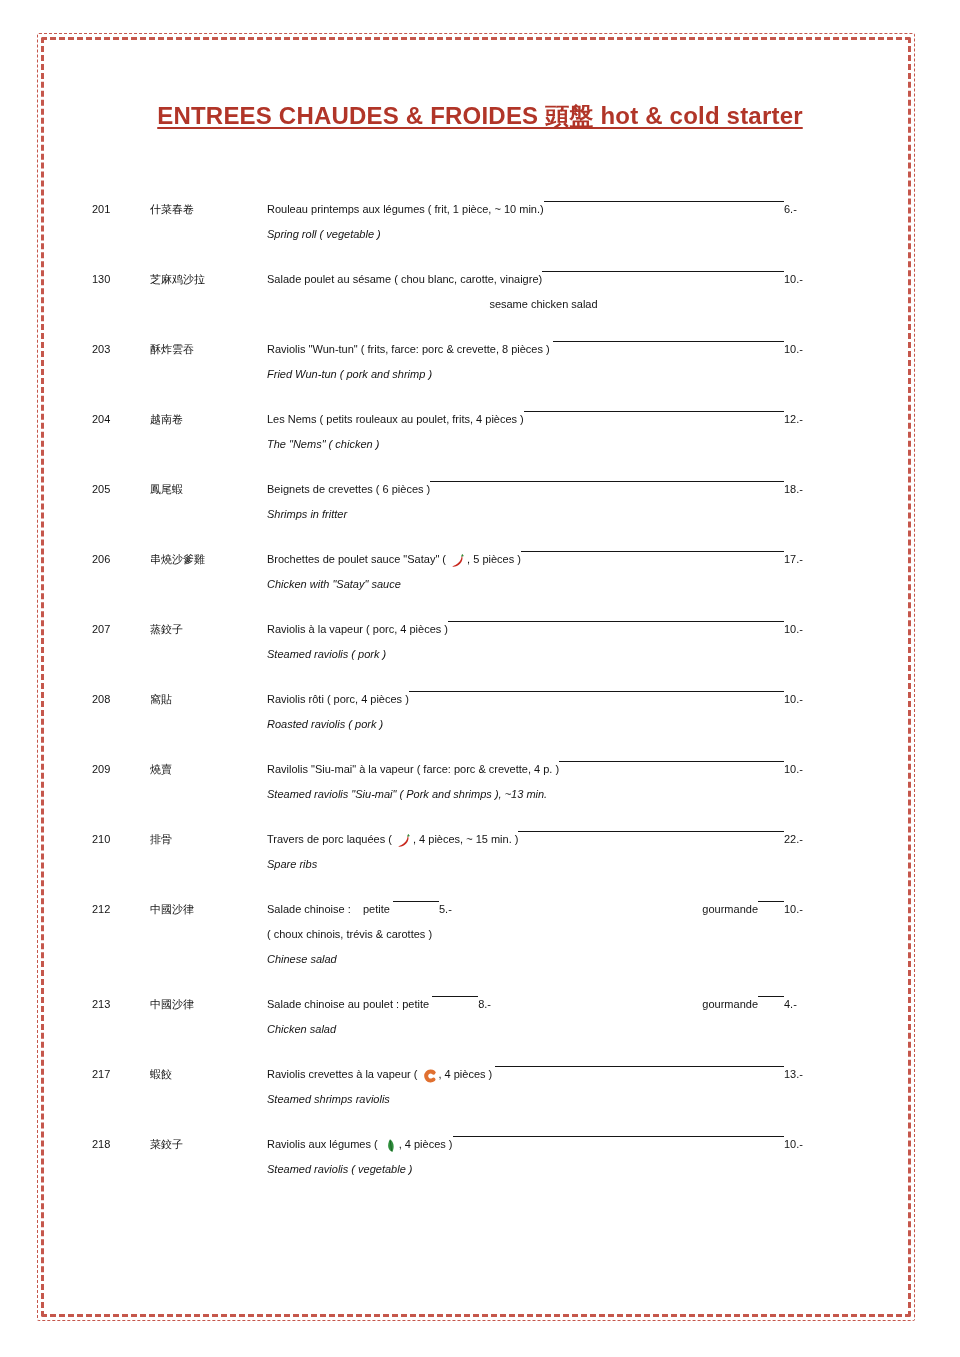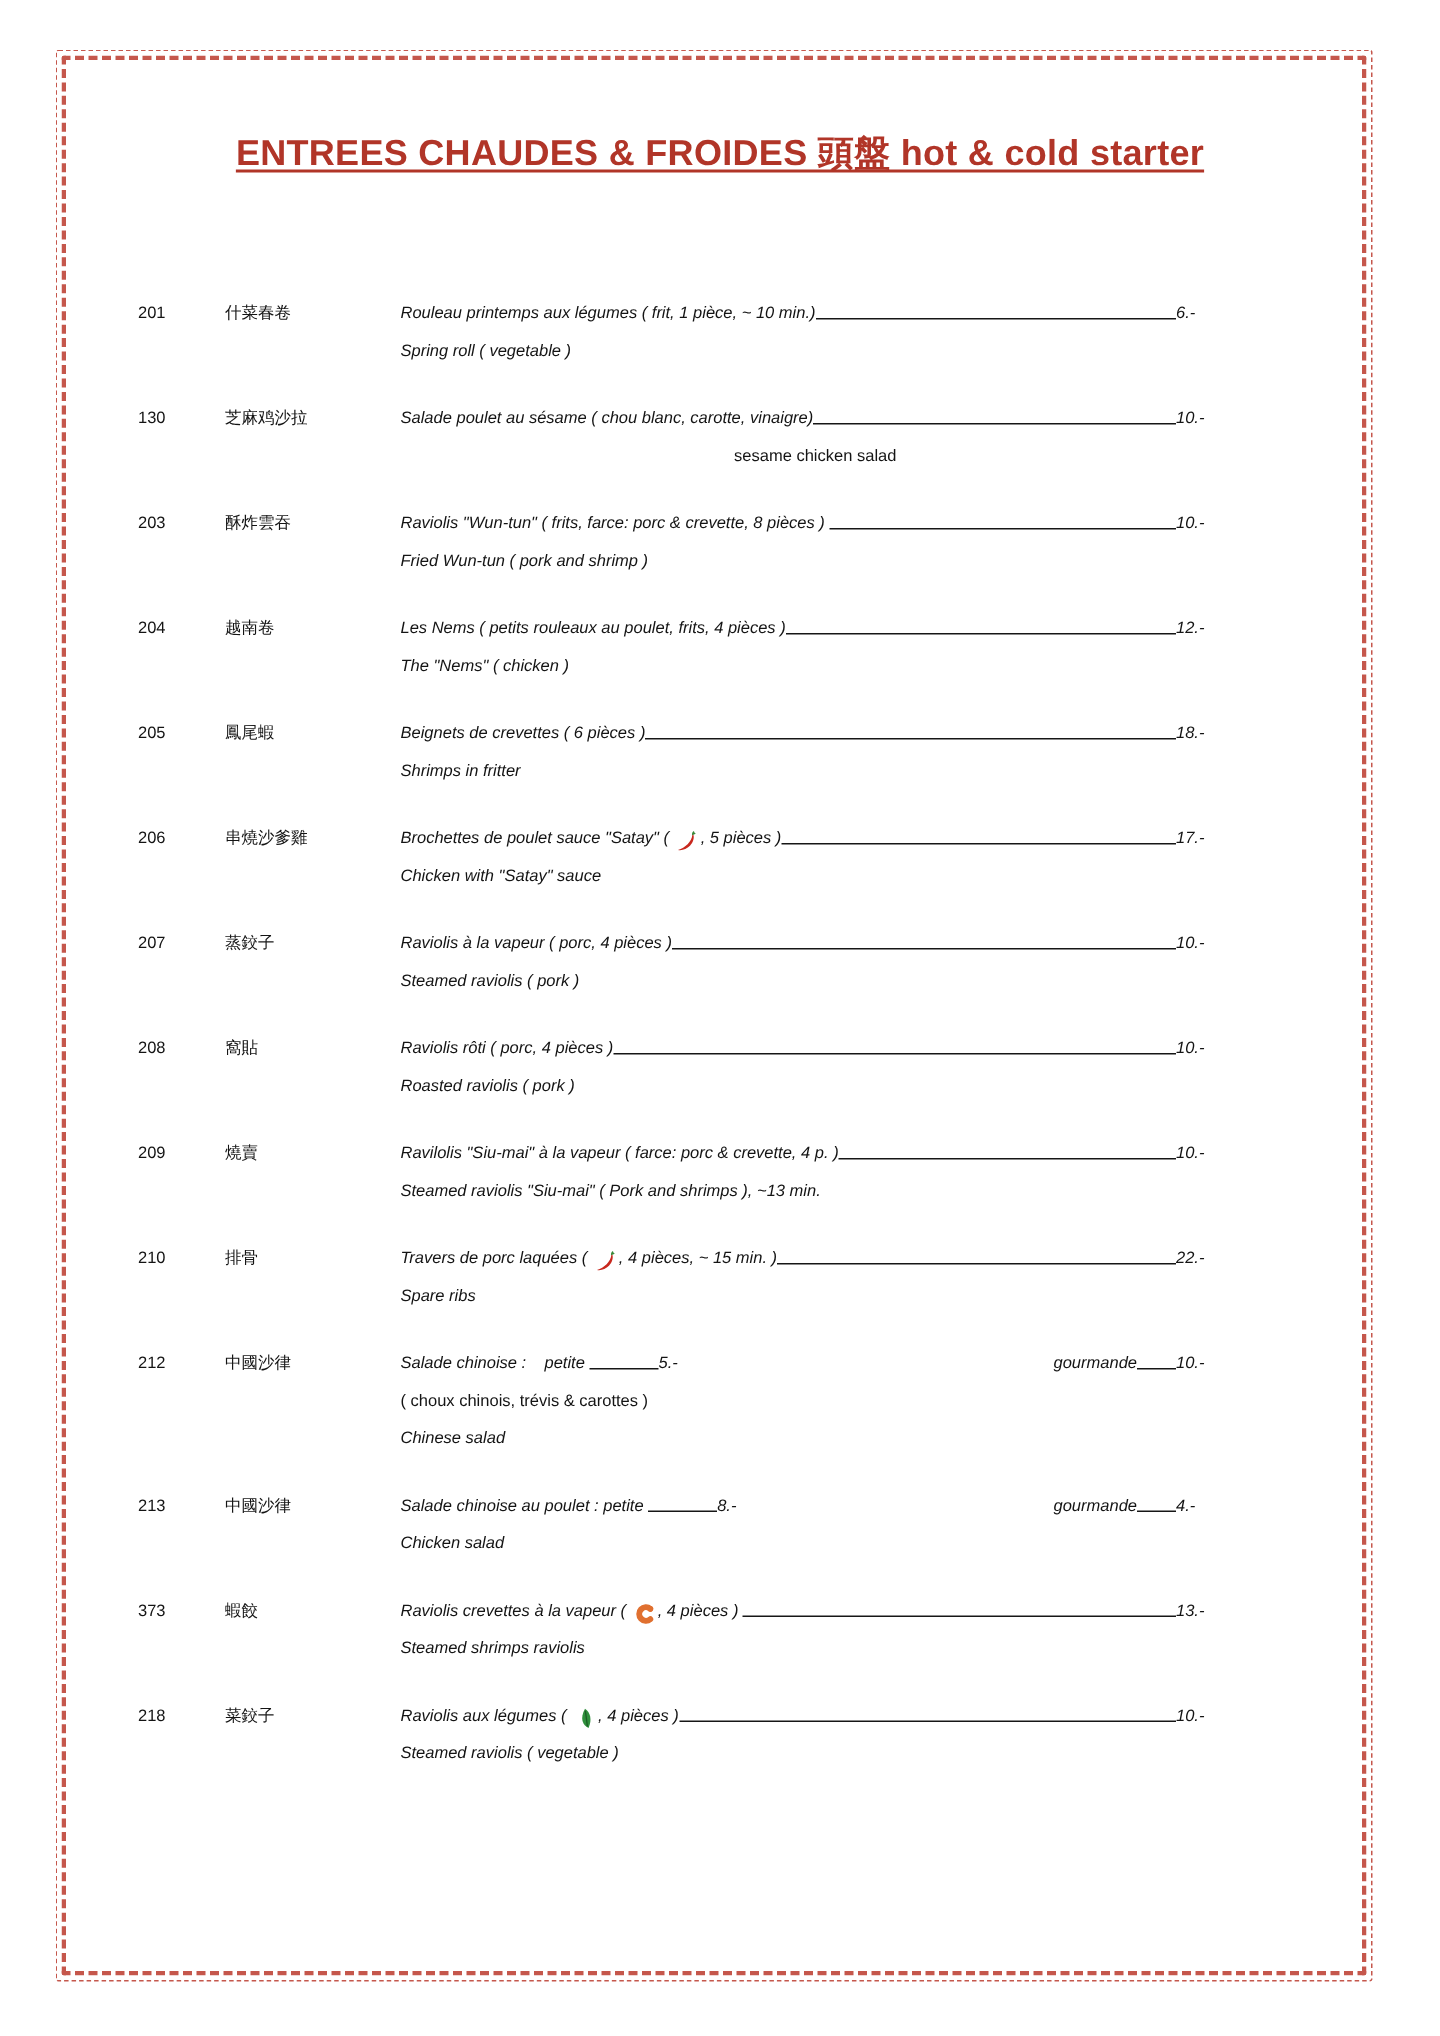--- a/index.html
+++ b/index.html
@@ -16,34 +16,34 @@
   }
   .frame-outer{
     position:absolute;left:37px;top:33px;right:45px;bottom:36px;
     border:1px dashed var(--border);border-radius:2px;pointer-events:none;
   }
   .frame-inner{
     position:absolute;left:41px;top:37px;right:49px;bottom:40px;
     border:3px dashed var(--border);border-radius:2px;pointer-events:none;
   }
   .title{
-    position:absolute;left:0;right:0;top:86px;margin:0;
+    position:absolute;left:0;right:0;top:100px;margin:0;
     text-align:center;font-size:24px;font-weight:bold;color:var(--accent);
     letter-spacing:0.2px;
   }
   .title span{text-decoration:underline;text-underline-offset:3px;}
   .menu{
     position:absolute;left:92px;top:197px;width:728px;
     font-size:11px;line-height:25px;
   }
   .item{margin-bottom:20px;}
   .item-main{display:flex;align-items:baseline;}
   .num{flex:0 0 58px;}
   .zh{flex:0 0 117px;}
-  .body{flex:1 1 auto;display:flex;align-items:center;min-width:0;font-style:italic;}
+  .body{flex:1 1 auto;display:flex;align-items:flex-start;min-width:0;}
   .fr,.fr-post,.mid-label{white-space:pre-wrap;}
   .leader{
     flex:1 1 auto;min-width:8px;height:2px;
     border-bottom:1.5px solid #161616;
     position:relative;top:2px;
   }
   .two-price .leader-mid{flex:0 0 46px;}
   .two-price .leader-main{flex:0 0 26px;}
   .gap{flex:1 1 auto;height:0;border:none;}
   .price{flex:0 0 36px;}
@@ -244,21 +244,21 @@
         <span class="mid-label">gourmande</span>
         <span class="leader leader-main"></span>
         <span class="price">4.-</span>
       </span>
     </div>
 
     <div class="sub">Chicken salad</div>
   </div>
     <div class="item">
     <div class="item-main">
-      <span class="num">373</span>
+      <span class="num">217</span>
       <span class="zh">蝦餃</span>
       <span class="body">
         <span class="fr">Raviolis crevettes à la vapeur ( </span>
         <span class="icon-slot"><svg viewBox="0 0 16 16" xmlns="http://www.w3.org/2000/svg">
               <path d="M12.5 4.5 A4.5 4.5 0 1 0 12.5 11.5" fill="none" stroke="#e07030" stroke-width="4" stroke-linecap="round"></path>
               <circle cx="12.5" cy="4.5" r="1.9" fill="#e07030"></circle>
             </svg></span>
         <span class="fr-post">, 4 pièces ) </span>
 
         <span class="leader leader-main"></span>

